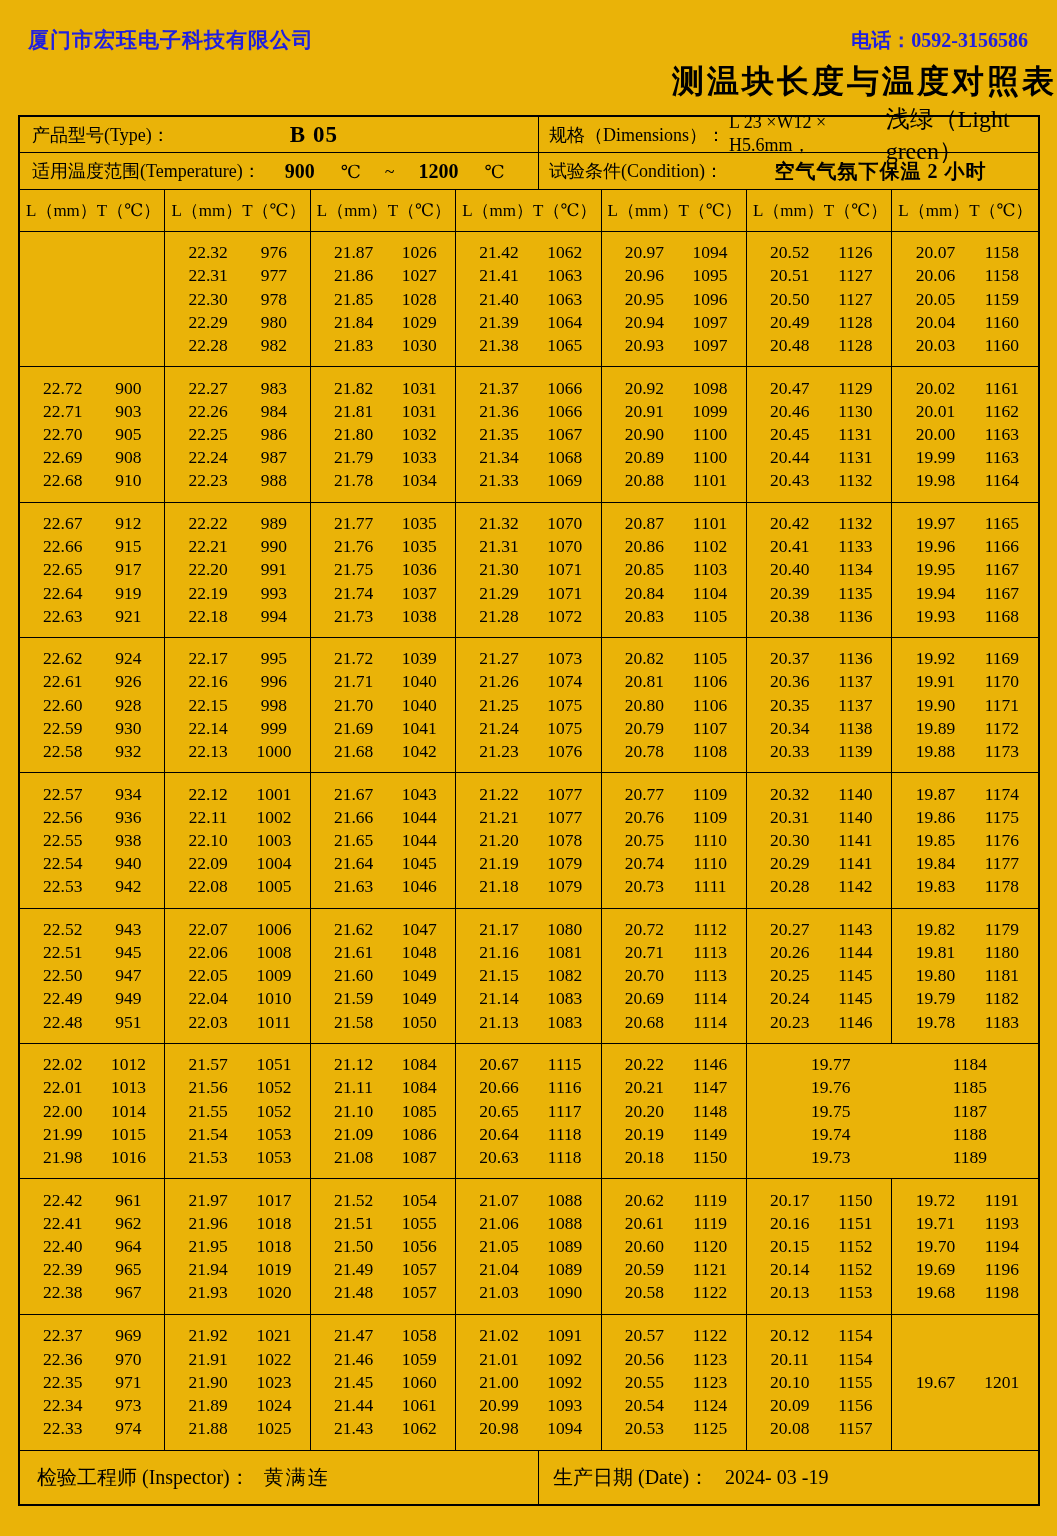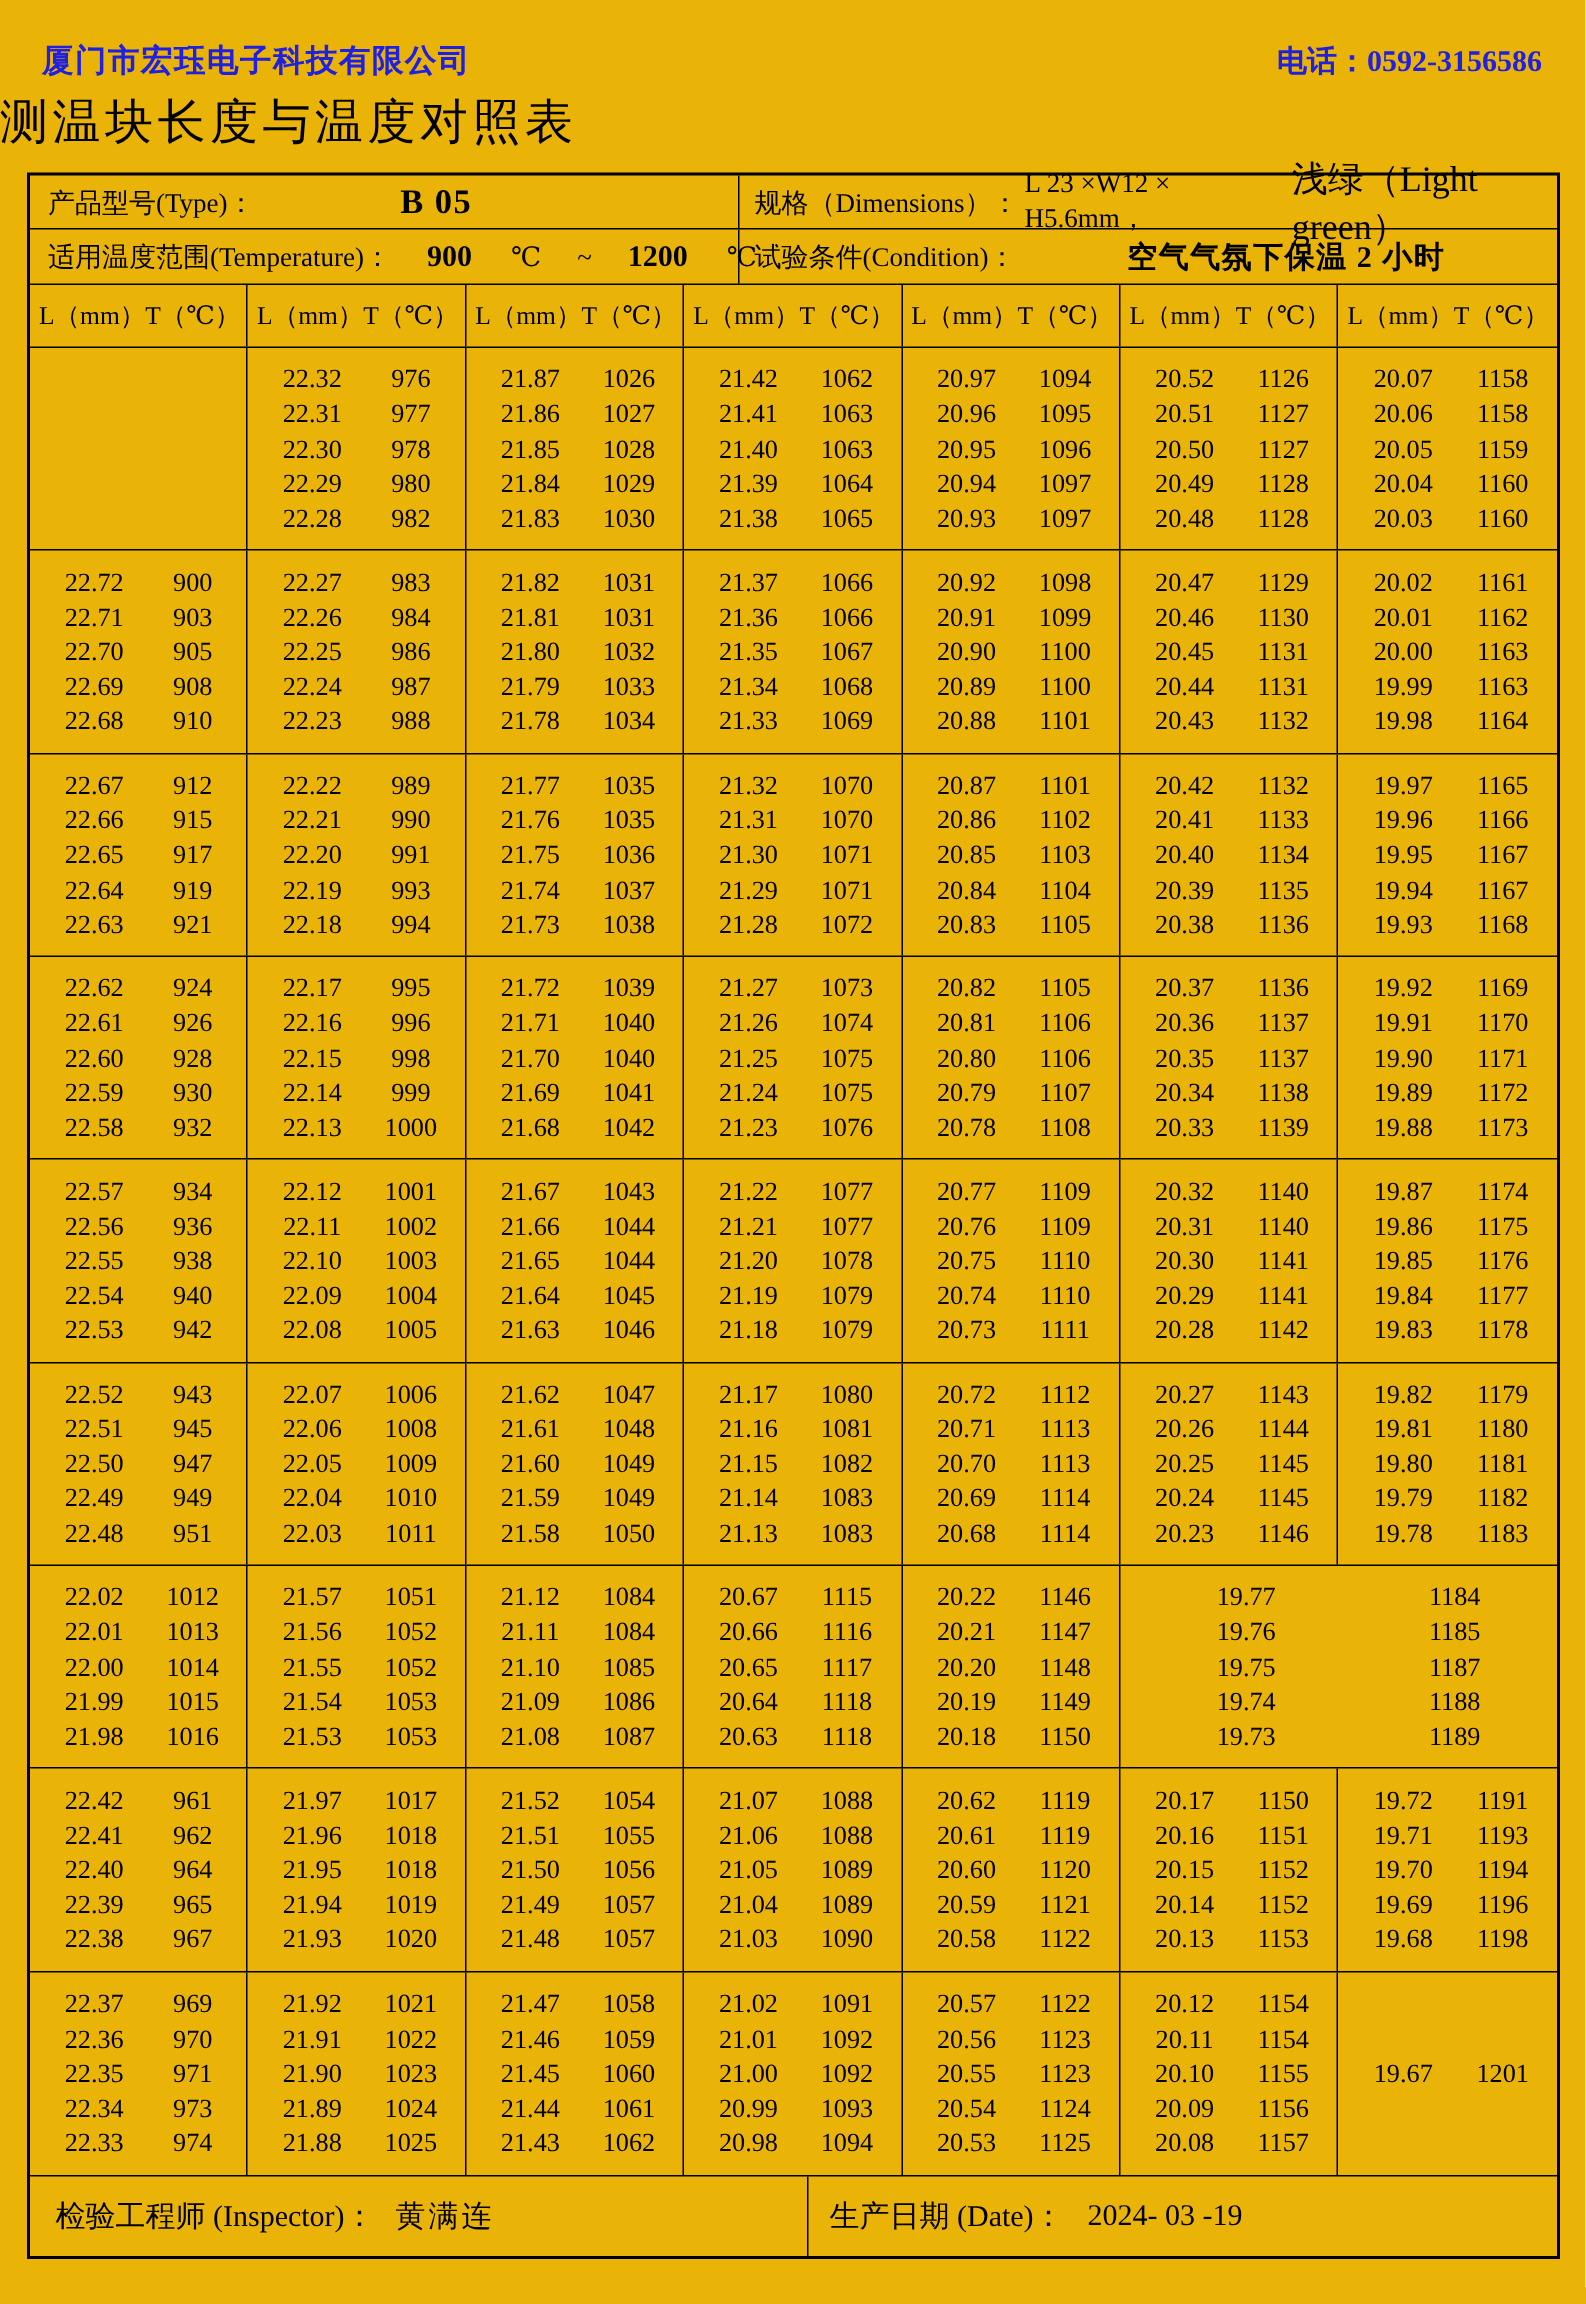--- a/index.html
+++ b/index.html
@@ -13,30 +13,30 @@
     overflow: hidden;
   }
   .topbar {
     position: absolute; top: 26px; left: 28px; width: 1000px;
     display: flex; justify-content: space-between; align-items: baseline;
   }
   .company { color: #2020e0; font-size: 21px; font-weight: bold; letter-spacing: 1px; }
   .phone   { color: #2020e0; font-size: 20px; font-weight: bold; }
   .doc-title {
     position: absolute; top: 60px; left: 0; width: 100%;
-    text-align: left; font-size: 32px; font-weight: 400; letter-spacing: 3px;
+    text-align: right; font-size: 32px; font-weight: 700; letter-spacing: 3px;
   }
   .tbl {
     position: absolute; left: 18px; top: 115px; width: 1022px;
     border: 2px solid #000;
   }
   .hrow { display: flex; border-bottom: 1.5px solid #000; }
   .hrow-1 { height: 36px; }
   .hrow-2 { height: 37px; }
-  .lcell { width: 473px; border-right: 1.5px solid #000; display: flex; align-items: center; padding-left: 12px; }
+  .lcell { width: 519px; border-right: 1.5px solid #000; display: flex; align-items: center; padding-left: 12px; }
   .rcell { flex: 1; display: flex; align-items: center; padding-left: 10px; }
   .lab { font-size: 18px; white-space: nowrap; }
   .b05 { flex: 1; text-align: center; margin-right: 80px; font-size: 23px; font-weight: bold; letter-spacing: 1px; }
   .tempvals { display: flex; align-items: baseline; }
   .tnum { font-weight: bold; font-size: 20px; margin-left: 24px; }
   .tunit { font-size: 18px; margin-left: 26px; }
   .ttilde { font-size: 18px; margin-left: 24px; }
   .dimsv { font-size: 18px; margin-left: 4px; }
   .dimsc { font-size: 24px; margin-left: 22px; }
   .condwrap { flex: 1; text-align: center; }

